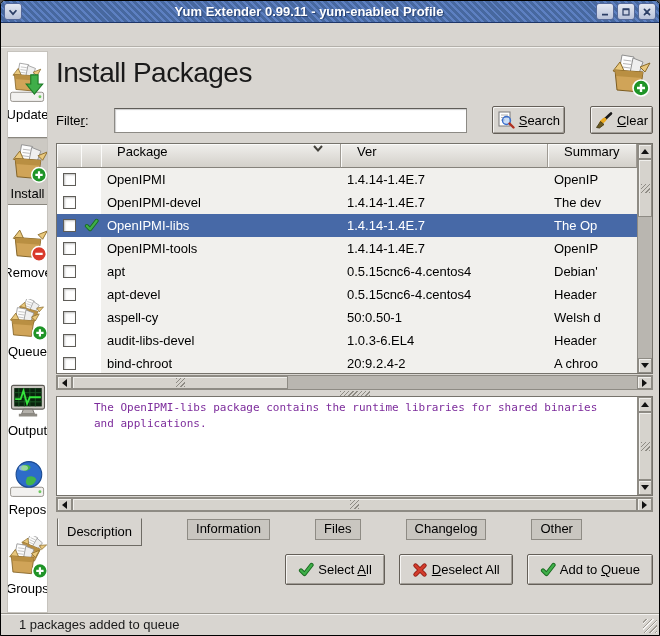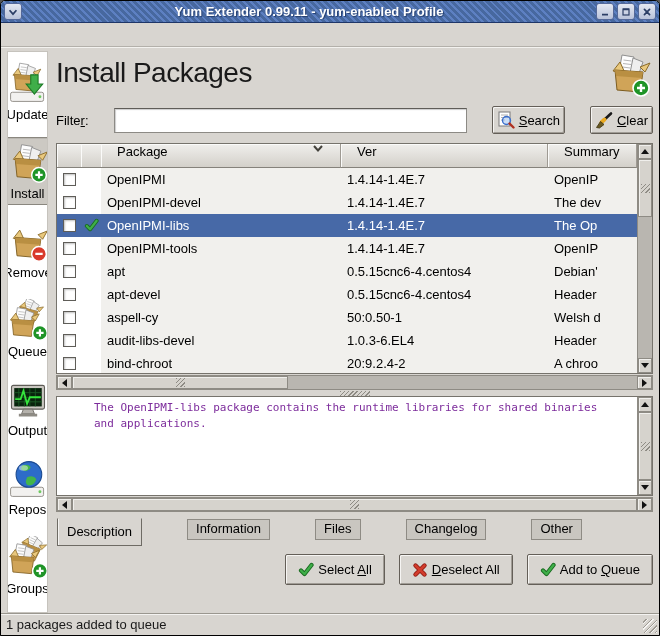--- a/index.html
+++ b/index.html
@@ -103,21 +103,21 @@
     position:relative; top:1px; cursor:default; }
   .tab.active { background:#d8d5d0; border-color:#6e6b64; border-top-color:#d8d5d0; top:0; padding:5px 9px 6px;
     box-shadow:inset 1px 0 0 #f4f3f1; z-index:2; }
 
   
   .actions { display:flex; justify-content:flex-end; gap:14px; margin-top:9px; flex:none; }
   .action-btn { height:31px; padding:0 12px; }
 
   
   .statusbar { height:22px; flex:none; margin-top:auto; border-top:1px solid #9a978f; box-shadow:inset 0 1px 0 #f4f3f1;
-    display:flex; align-items:center; padding:0 5px; font-size:13px; color:#1a1a1a; position:relative; background:#d8d5d0; }
+    display:flex; align-items:center; padding:0 18px; font-size:13px; color:#1a1a1a; position:relative; background:#d8d5d0; }
   .resize-grip { position:absolute; right:2px; bottom:2px; width:14px; height:14px;
     background:repeating-linear-gradient(135deg,transparent 0 2px,#9e9a93 2px 3px,#f6f5f3 3px 4px); }
 
   u { text-decoration:underline; }
   svg { display:block; }
   .hidden-defs { position:absolute; width:0; height:0; overflow:hidden; }
 </style>
 </head>
 <body>
 

